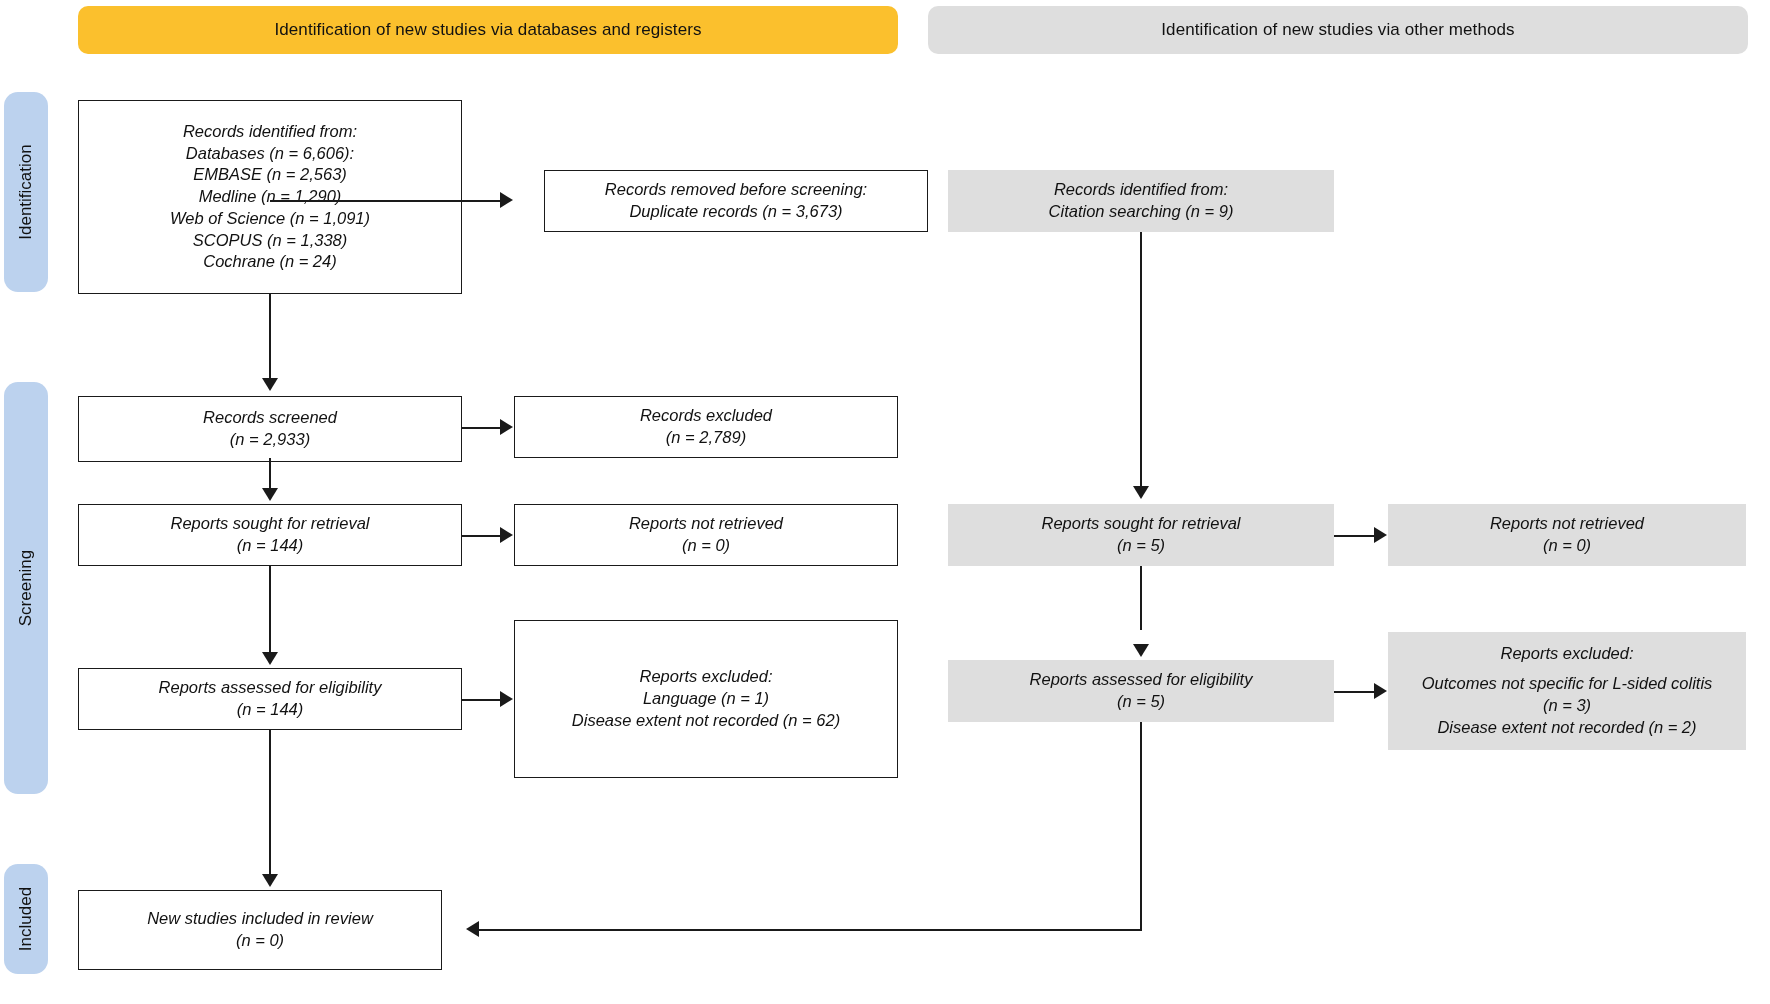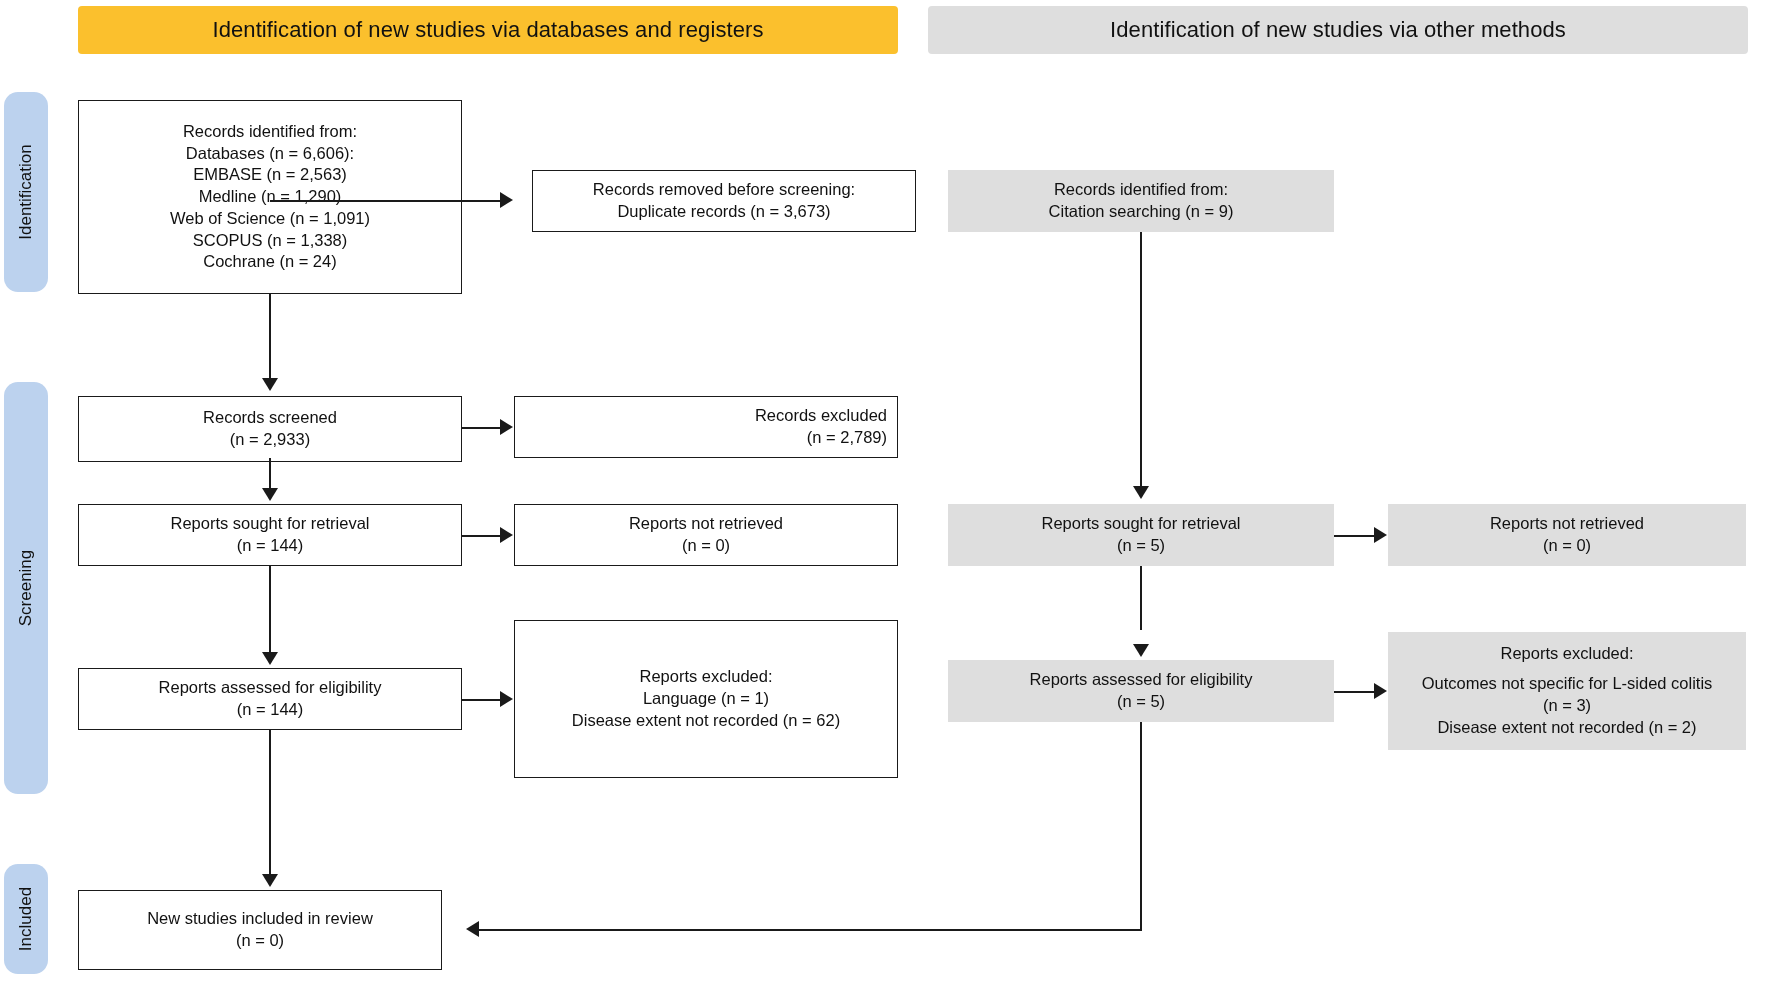--- a/index.html
+++ b/index.html
@@ -15,26 +15,26 @@
   }
   #stage {
     position: absolute;
     left: 0; top: 0;
     width: 1770px; height: 1004px;
   }
 
   
   .banner {
     position: absolute;
-    border-radius: 4px;
+    border-radius: 10px;
     display: flex;
     align-items: center;
     justify-content: center;
     text-align: center;
-    font-size: 22px;
+    font-size: 17px;
     color: #111111;
     letter-spacing: 0.1px;
   }
   .banner-left {
     left: 78px; top: 6px;
     width: 820px; height: 48px;
     background: #FBC02D;
   }
   .banner-right {
     left: 928px; top: 6px;
@@ -76,21 +76,21 @@
     padding: 6px 10px;
   }
   .box-white {
     background: #ffffff;
     border: 1.6px solid #1a1a1a;
   }
   .box-grey {
     background: #DEDEDE;
     border: none;
   }
-  .box .lines { width: 100%; }
+  .box .lines { width: 100%; font-style: italic; }
   .box .lines div { white-space: nowrap; }
   .box .lines div.wrapline { white-space: normal; }
 
   
   .vline {
     position: absolute;
     width: 0;
     border-left: 2.2px solid #1a1a1a;
   }
   .hline {
@@ -140,35 +140,35 @@
       <div>Records identified from:</div>
       <div>Databases (n = 6,606):</div>
       <div>EMBASE (n = 2,563)</div>
       <div>Medline (n = 1,290)</div>
       <div>Web of Science (n = 1,091)</div>
       <div>SCOPUS (n = 1,338)</div>
       <div>Cochrane (n = 24)</div>
     </div>
   </div>
 
-  <div class="box box-white" style="left:532px; top:170px; width:384px; height:62px;">
+  <div class="box box-white" style="left:544px; top:170px; width:384px; height:62px;">
     <div class="lines">
       <div>Records removed before screening:</div>
       <div>Duplicate records (n = 3,673)</div>
     </div>
   </div>
 
   <div class="box box-white" style="left:78px; top:396px; width:384px; height:66px;">
     <div class="lines">
       <div>Records screened</div>
       <div>(n = 2,933)</div>
     </div>
   </div>
 
-  <div class="box box-white" style="left:514px; top:396px; width:384px; height:62px;text-align:right;">
+  <div class="box box-white" style="left:514px; top:396px; width:384px; height:62px;">
     <div class="lines">
       <div>Records excluded</div>
       <div>(n = 2,789)</div>
     </div>
   </div>
 
   <div class="box box-white" style="left:78px; top:504px; width:384px; height:62px;">
     <div class="lines">
       <div>Reports sought for retrieval</div>
       <div>(n = 144)</div>

